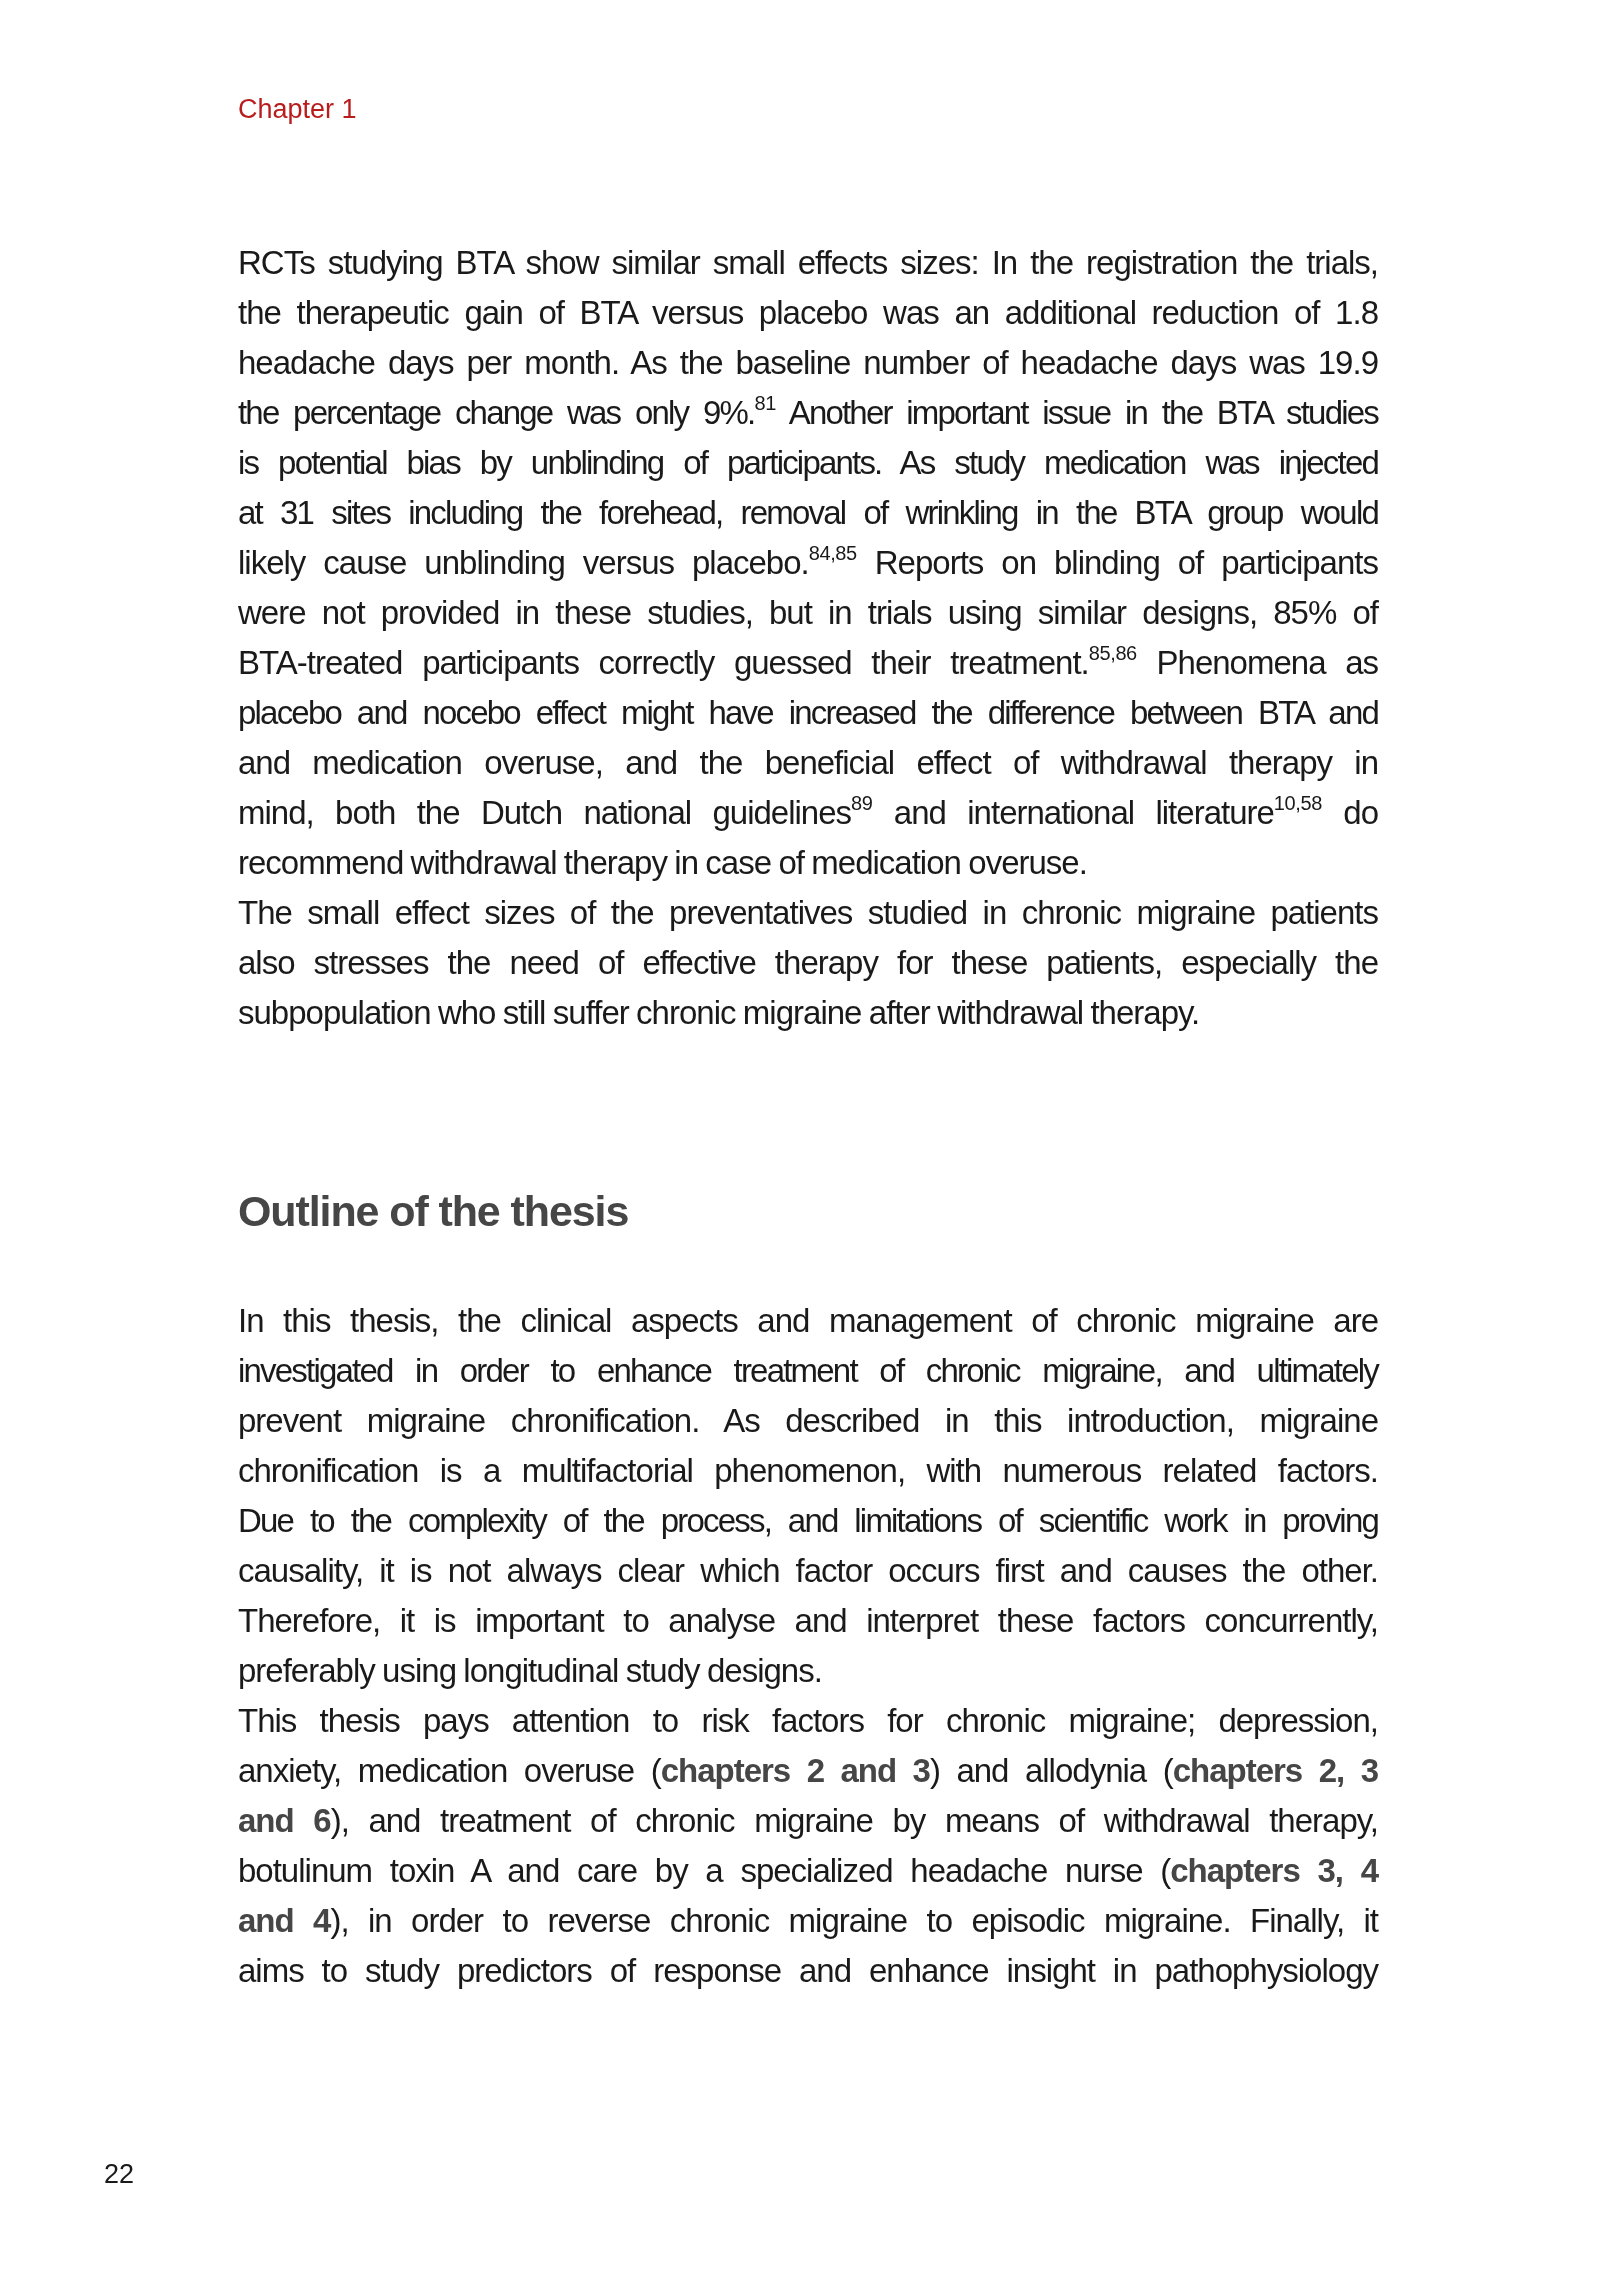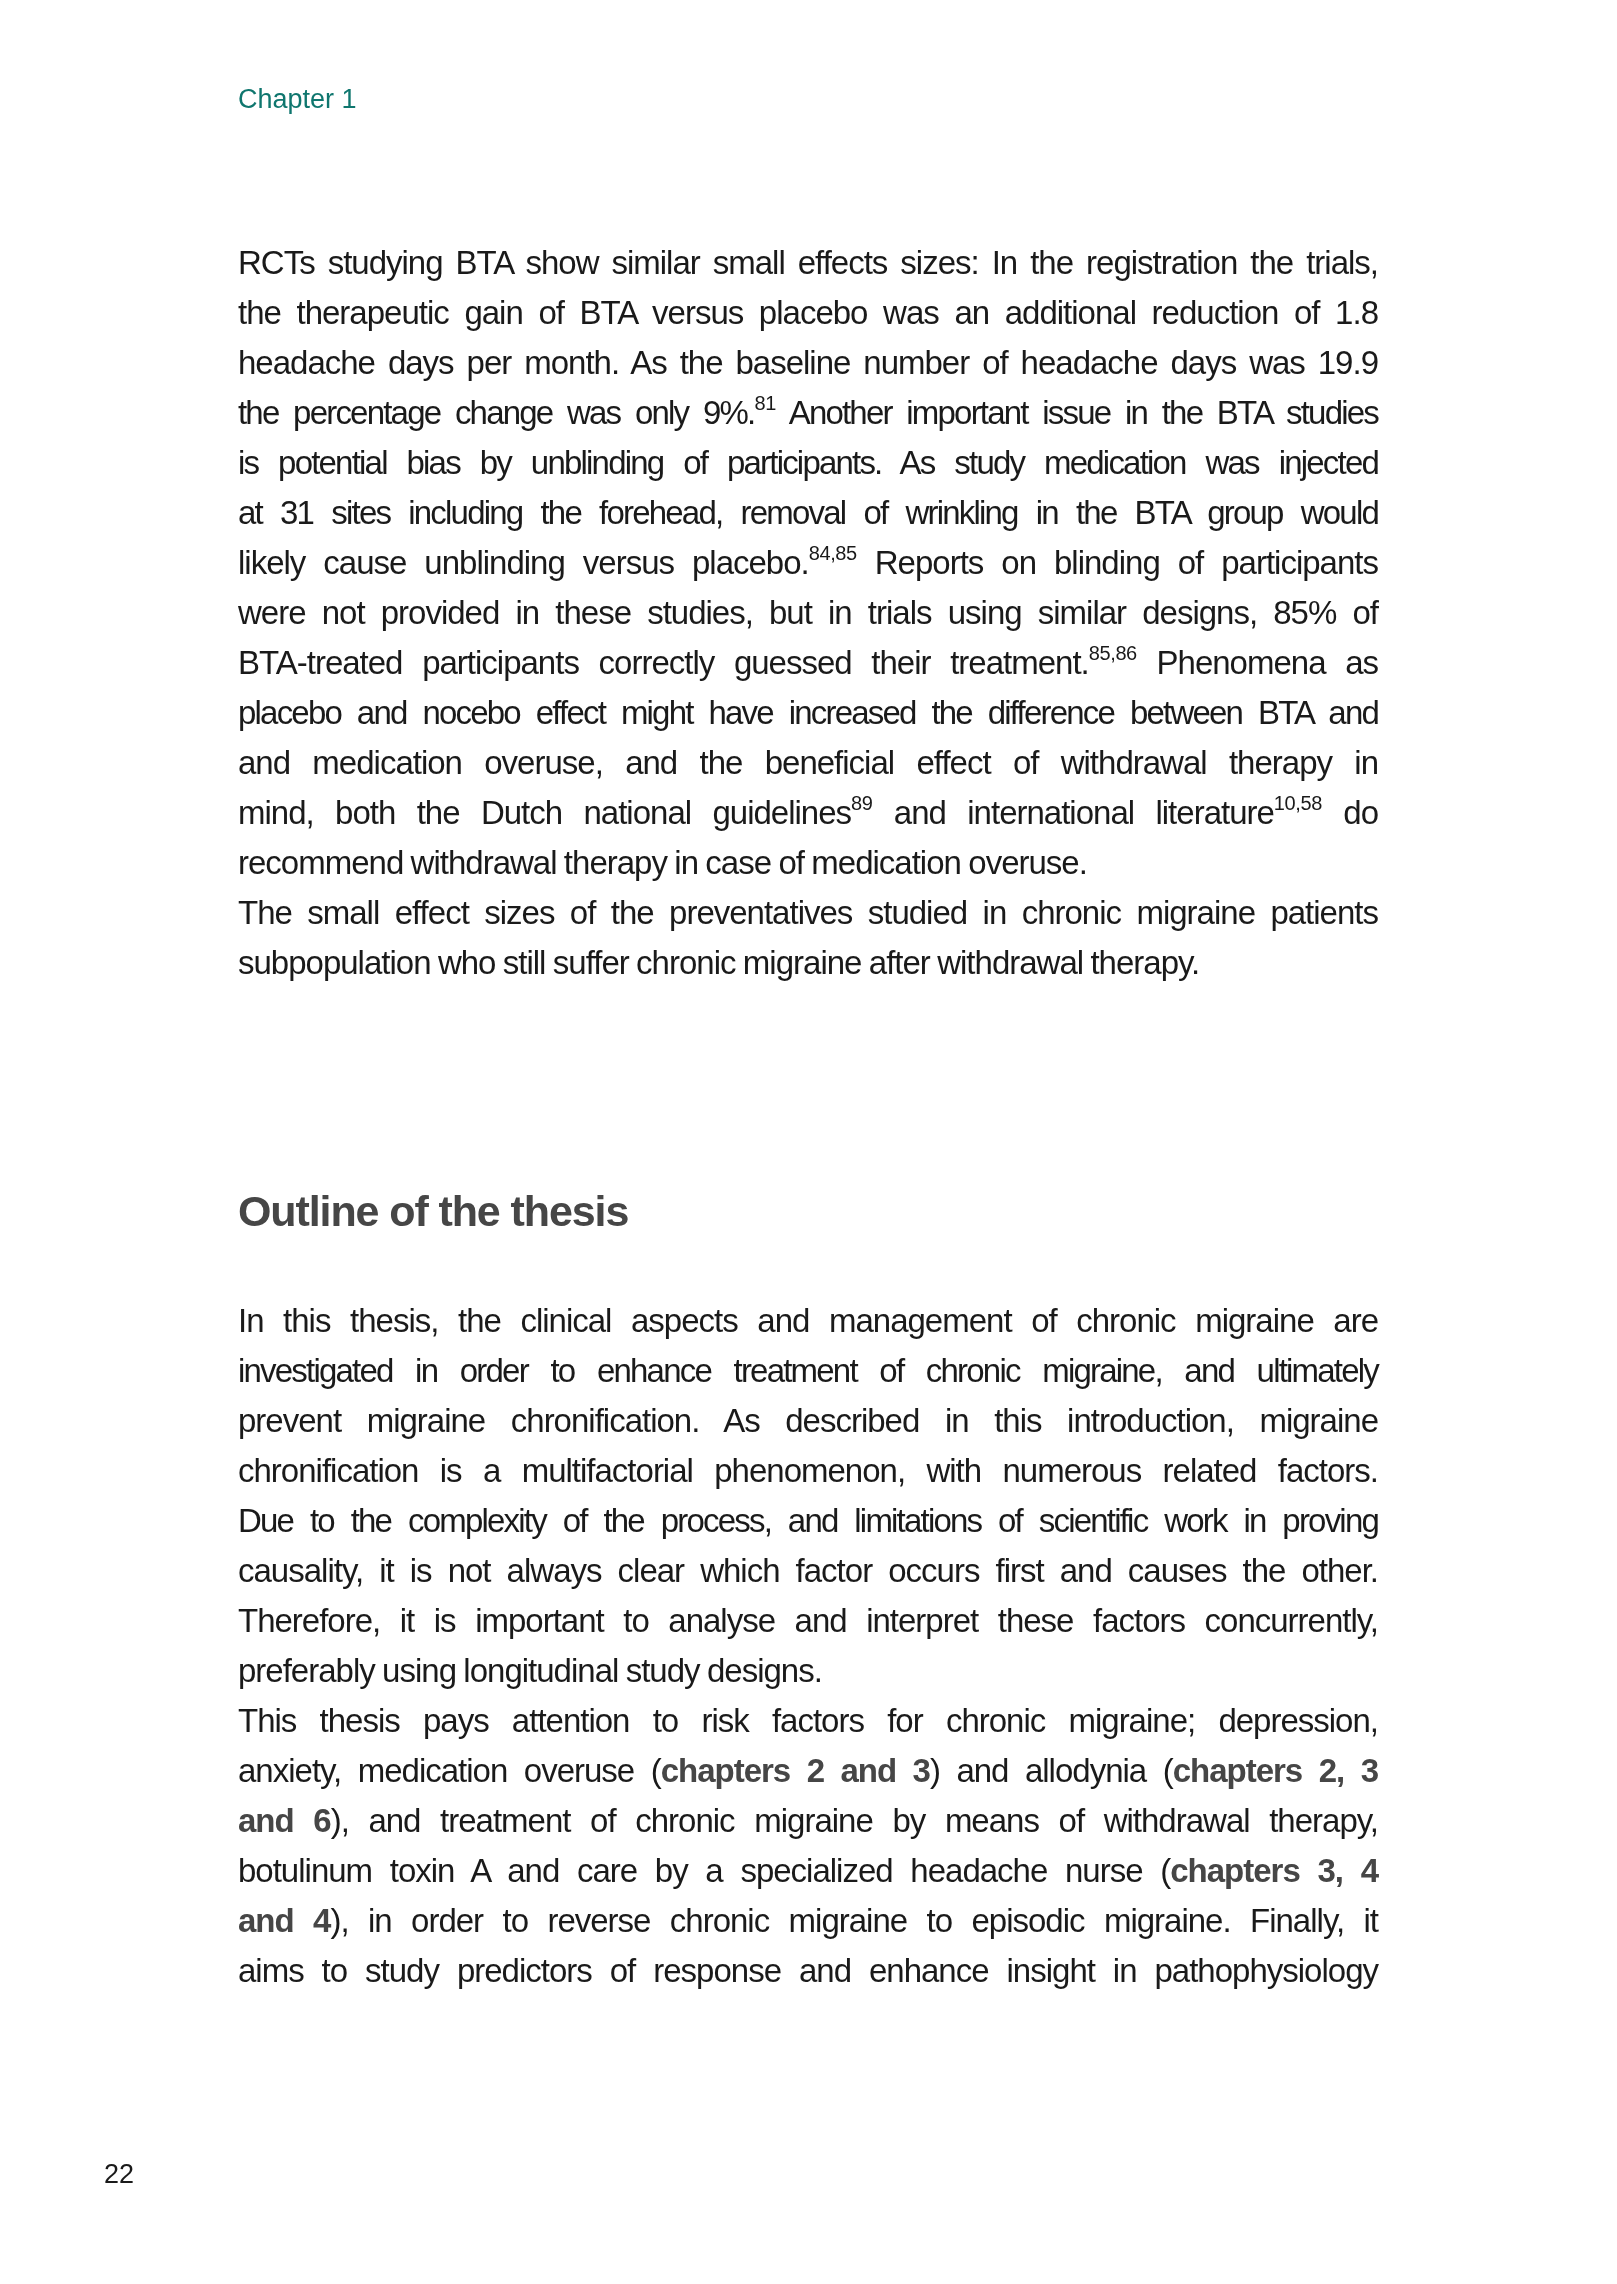--- a/index.html
+++ b/index.html
@@ -1,18 +1,18 @@
 <!DOCTYPE html>
 <html style="font-size:12px"><head>
 <meta charset="utf-8">
 <style>
   html, body { margin: 0; padding: 0; background: #ffffff; }
   body { width: 1618px; height: 2284px; position: relative; overflow: hidden;
          font-family: "Liberation Sans", sans-serif; color: #1a1a1a; }
-  .running-head { position: absolute; left: 238px; top: 84px; font-size: 27px; line-height: 30px; color: #0f766e; }
+  .running-head { position: absolute; left: 238px; top: 94px; font-size: 27px; line-height: 30px; color: #b91c1c; }
   .page-number { position: absolute; left: 104px; top: 2159px; font-size: 27px; line-height: 30px; color: #1a1a1a; }
   .column { position: absolute; left: 238px; width: 1140px; }
   .line { display: block; height: 50px; line-height: 50px; font-size: 33px; white-space: nowrap;
           text-align: justify; text-align-last: justify; letter-spacing: -1px; word-spacing: -0.8px; }
   .line.last { text-align-last: left; }
   .line.tight { letter-spacing: -1.8px; word-spacing: -3px; }
   sup { font-size: 20px; line-height: 0; vertical-align: 0; position: relative; top: -13.7px; letter-spacing: -0.4px; }
   .ref { font-weight: bold; color: #464646; }
   .heading { position: absolute; left: 238px; top: 1185px; font-size: 43px; line-height: 53px;
              font-weight: bold; color: #464646; letter-spacing: -1.1px; }
@@ -32,20 +32,21 @@
     <span class="line tight">is potential bias by unblinding of participants. As study medication was injected</span>
     <span class="line tight">at 31 sites including the forehead, removal of wrinkling in the BTA group would</span>
     <span class="line">likely cause unblinding versus placebo.<sup>84,85</sup> Reports on blinding of participants</span>
     <span class="line">were not provided in these studies, but in trials using similar designs, 85% of</span>
     <span class="line">BTA-treated participants correctly guessed their treatment.<sup>85,86</sup> Phenomena as</span>
     <span class="line tight">placebo and nocebo effect might have increased the difference between BTA and</span>
     <span class="line">and medication overuse, and the beneficial effect of withdrawal therapy in</span>
     <span class="line">mind, both the Dutch national guidelines<sup>89</sup> and international literature<sup>10,58</sup> do</span>
     <span class="line last">recommend withdrawal therapy in case of medication overuse.</span>
     <span class="line">The small effect sizes of the preventatives studied in chronic migraine patients</span>
+    <span class="line">also stresses the need of effective therapy for these patients, especially the</span>
     <span class="line last">subpopulation who still suffer chronic migraine after withdrawal therapy.</span>
   </div>
 
 <div class="heading">Outline of the thesis</div>
 
 <div class="column" id="block2">
     <span class="line">In this thesis, the clinical aspects and management of chronic migraine are</span>
     <span class="line tight">investigated in order to enhance treatment of chronic migraine, and ultimately</span>
     <span class="line">prevent migraine chronification. As described in this introduction, migraine</span>
     <span class="line">chronification is a multifactorial phenomenon, with numerous related factors.</span>

